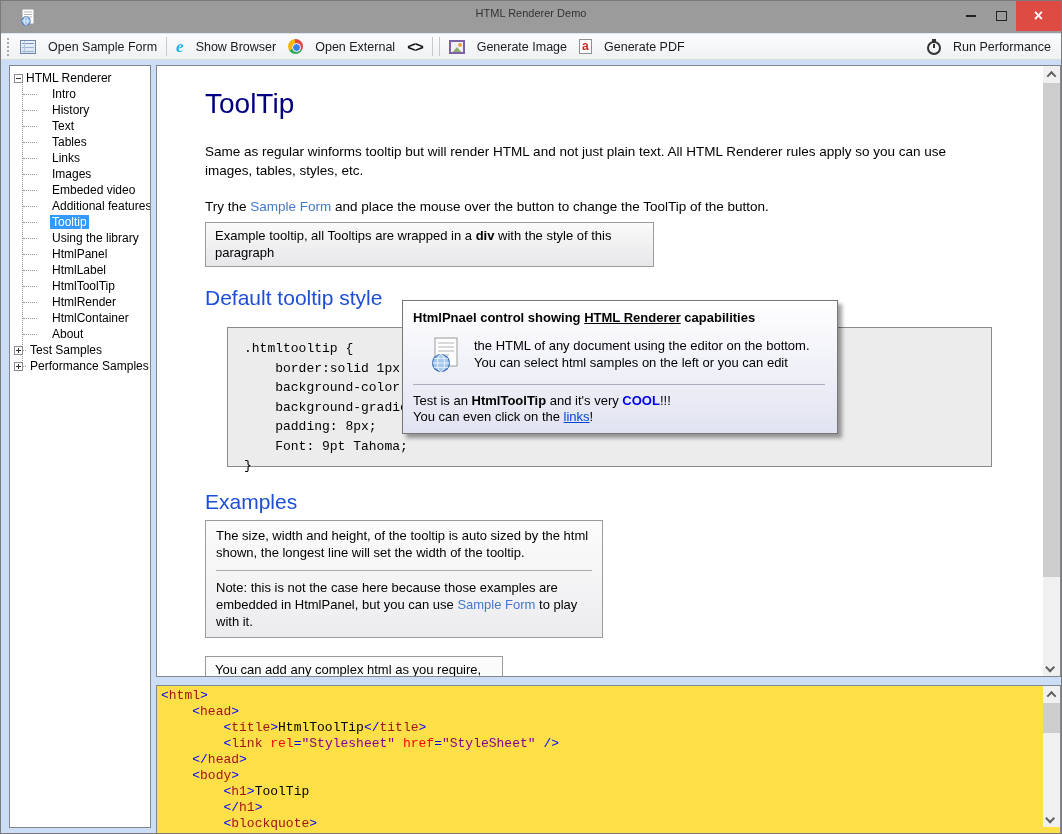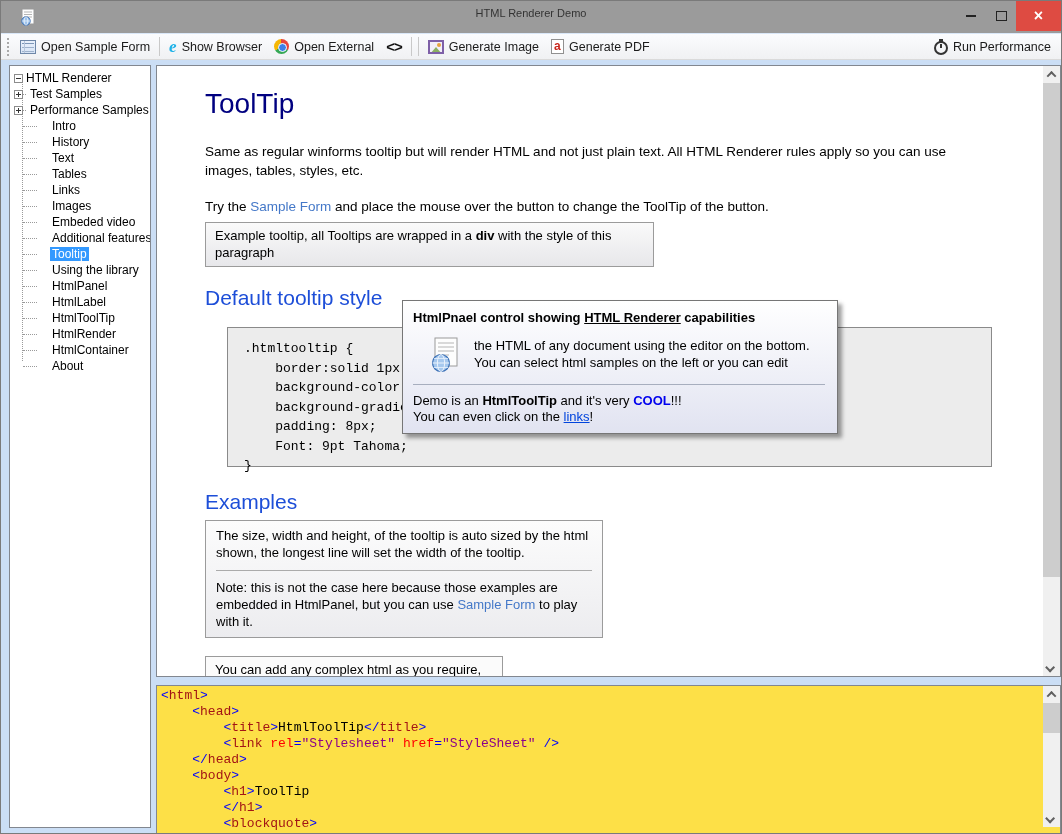--- a/index.html
+++ b/index.html
@@ -14,21 +14,21 @@
   .win-controls { position:absolute; right:0; top:0; height:30px; display:flex; }
   .wc-btn { width:30px; height:30px; display:flex; align-items:center; justify-content:center; cursor:default; }
   .wc-close { width:45px; background:#DE4B42; }
   .glyph-min { width:10px; height:0; border-bottom:2px solid #222; }
   .glyph-max { width:11px; height:10px; border:1.5px solid #222; }
   .glyph-close { color:#fff; font-size:16px; font-weight:bold; line-height:16px; }
 
   
   .toolbar { position:absolute; left:0; top:32px; width:100%; height:27px; background:linear-gradient(#FBFCFE,#F0F1F3); border-top:1px solid #D9E7F8; border-bottom:1px solid #DADADA; display:flex; align-items:center; padding:0 4px; }
   .grip { width:3px; height:18px; margin:0 4px 0 2px; border-left:2px dotted #A9A9A9; }
-  .tb-btn { display:flex; align-items:center; gap:5px; padding:3px 6px; font-size:12.5px; color:#1b1b1b; border-radius:2px; white-space:nowrap; }
+  .tb-btn { display:flex; align-items:center; gap:12px; padding:3px 6px; font-size:12.5px; color:#1b1b1b; border-radius:2px; white-space:nowrap; }
   .tb-sep { width:1px; height:19px; background:#C9C9C9; margin:0 3px; }
   .tb-right { margin-left:auto; }
   
   .ic-form { width:16px; height:14px; border:1px solid #6E87A8; background:linear-gradient(#EAF1FB,#D7E4F5); position:relative; }
   .ic-form::before { content:""; position:absolute; left:1px; right:1px; top:2px; height:1px; background:#7E97B8; box-shadow:0 4px 0 #9EB2CC, 0 8px 0 #9EB2CC; }
   .ic-form::after { content:""; position:absolute; left:3px; top:0; bottom:0; width:1px; background:#B7C6DB; }
   .ic-ie { color:#1EB2E8; font-size:17px; font-weight:bold; font-style:italic; line-height:14px; font-family:"Liberation Serif",serif; }
   .ic-chrome { width:15px; height:15px; border-radius:50%; background:conic-gradient(#E8453C 0 33%, #35A854 33% 66%, #F6B704 66% 100%); position:relative; }
   .ic-chrome::after { content:""; position:absolute; left:4px; top:4px; width:7px; height:7px; border-radius:50%; background:#3D7FE8; border:1.5px solid #fff; }
   .ic-code { font-size:15px; font-weight:bold; color:#111; letter-spacing:-1px; }
@@ -169,42 +169,42 @@
       <span>Run Performance</span>
     </div>
   </div>
 
   <div class="tree-panel">
     <div class="tree-vline"></div>
     <div class="tree-row root">
       <span class="expander"></span>
       <span class="lbl">HTML Renderer</span>
     </div>
-    <div id="tree-collapsed">
-        <div class="tree-row top2"><span class="expander plus"></span><span class="lbl">Test Samples</span></div>
-        <div class="tree-row top2"><span class="expander plus"></span><span class="lbl">Performance Samples</span></div>
-      </div>
     <div id="tree-children">
         <div class="tree-row child"><span class="lbl">Intro</span></div>
         <div class="tree-row child"><span class="lbl">History</span></div>
         <div class="tree-row child"><span class="lbl">Text</span></div>
         <div class="tree-row child"><span class="lbl">Tables</span></div>
         <div class="tree-row child"><span class="lbl">Links</span></div>
         <div class="tree-row child"><span class="lbl">Images</span></div>
         <div class="tree-row child"><span class="lbl">Embeded video</span></div>
         <div class="tree-row child"><span class="lbl">Additional features</span></div>
         <div class="tree-row child"><span class="lbl selected">Tooltip</span></div>
         <div class="tree-row child"><span class="lbl">Using the library</span></div>
         <div class="tree-row child"><span class="lbl">HtmlPanel</span></div>
         <div class="tree-row child"><span class="lbl">HtmlLabel</span></div>
         <div class="tree-row child"><span class="lbl">HtmlToolTip</span></div>
         <div class="tree-row child"><span class="lbl">HtmlRender</span></div>
         <div class="tree-row child"><span class="lbl">HtmlContainer</span></div>
         <div class="tree-row child"><span class="lbl">About</span></div>
       </div>
+    <div id="tree-collapsed">
+        <div class="tree-row top2"><span class="expander plus"></span><span class="lbl">Test Samples</span></div>
+        <div class="tree-row top2"><span class="expander plus"></span><span class="lbl">Performance Samples</span></div>
+      </div>
   </div>
 
   <div class="main-panel">
     <div class="h1">ToolTip</div>
 
     <div class="para p1"><span>Same as regular winforms tooltip but will render HTML and not just plain text. All HTML Renderer rules apply so you can use images, tables, styles, etc.</span></div>
 
     <div class="para p2"><span>Try the </span><span class="content-link">Sample Form</span><span> and place the mouse over the button to change the ToolTip of the button.</span></div>
 
     <div class="example-box"><span>Example tooltip, all Tooltips are wrapped in a </span><b>div</b><span> with the style of this paragraph</span></div>
@@ -235,21 +235,21 @@
           <line x1="3.5" y1="26" x2="20.5" y2="26" stroke="#EAF2FC"></line>
           <line x1="5" y1="21.5" x2="19" y2="21.5" stroke="#EAF2FC" stroke-width="0.8"></line>
           <line x1="5" y1="30.5" x2="19" y2="30.5" stroke="#EAF2FC" stroke-width="0.8"></line>
         </svg>
         <div class="tt-body-text">
           <div>the HTML of any document using the editor on the bottom.</div>
           <div>You can select html samples on the left or you can edit</div>
         </div>
       </div>
       <hr class="tt-hr">
-      <div class="tt-foot"><span>Demo is an </span><b>HtmlToolTip</b><span> and it's very </span><span class="cool">COOL</span><span>!!!</span></div>
+      <div class="tt-foot"><span>Test is an </span><b>HtmlToolTip</b><span> and it's very </span><span class="cool">COOL</span><span>!!!</span></div>
       <div class="tt-foot"><span>You can even click on the </span><span class="tt-link">links</span><span>!</span></div>
     </div>
 
     <div class="h2 h2-examples">Examples</div>
 
     <div class="examples-box">
       <div>The size, width and height, of the tooltip is auto sized by the html shown, the longest line will set the width of the tooltip.</div>
       <hr>
       <div><span>Note: this is not the case here because those examples are embedded in HtmlPanel, but you can use </span><span class="content-link">Sample Form</span><span> to play with it.</span></div>
     </div>

